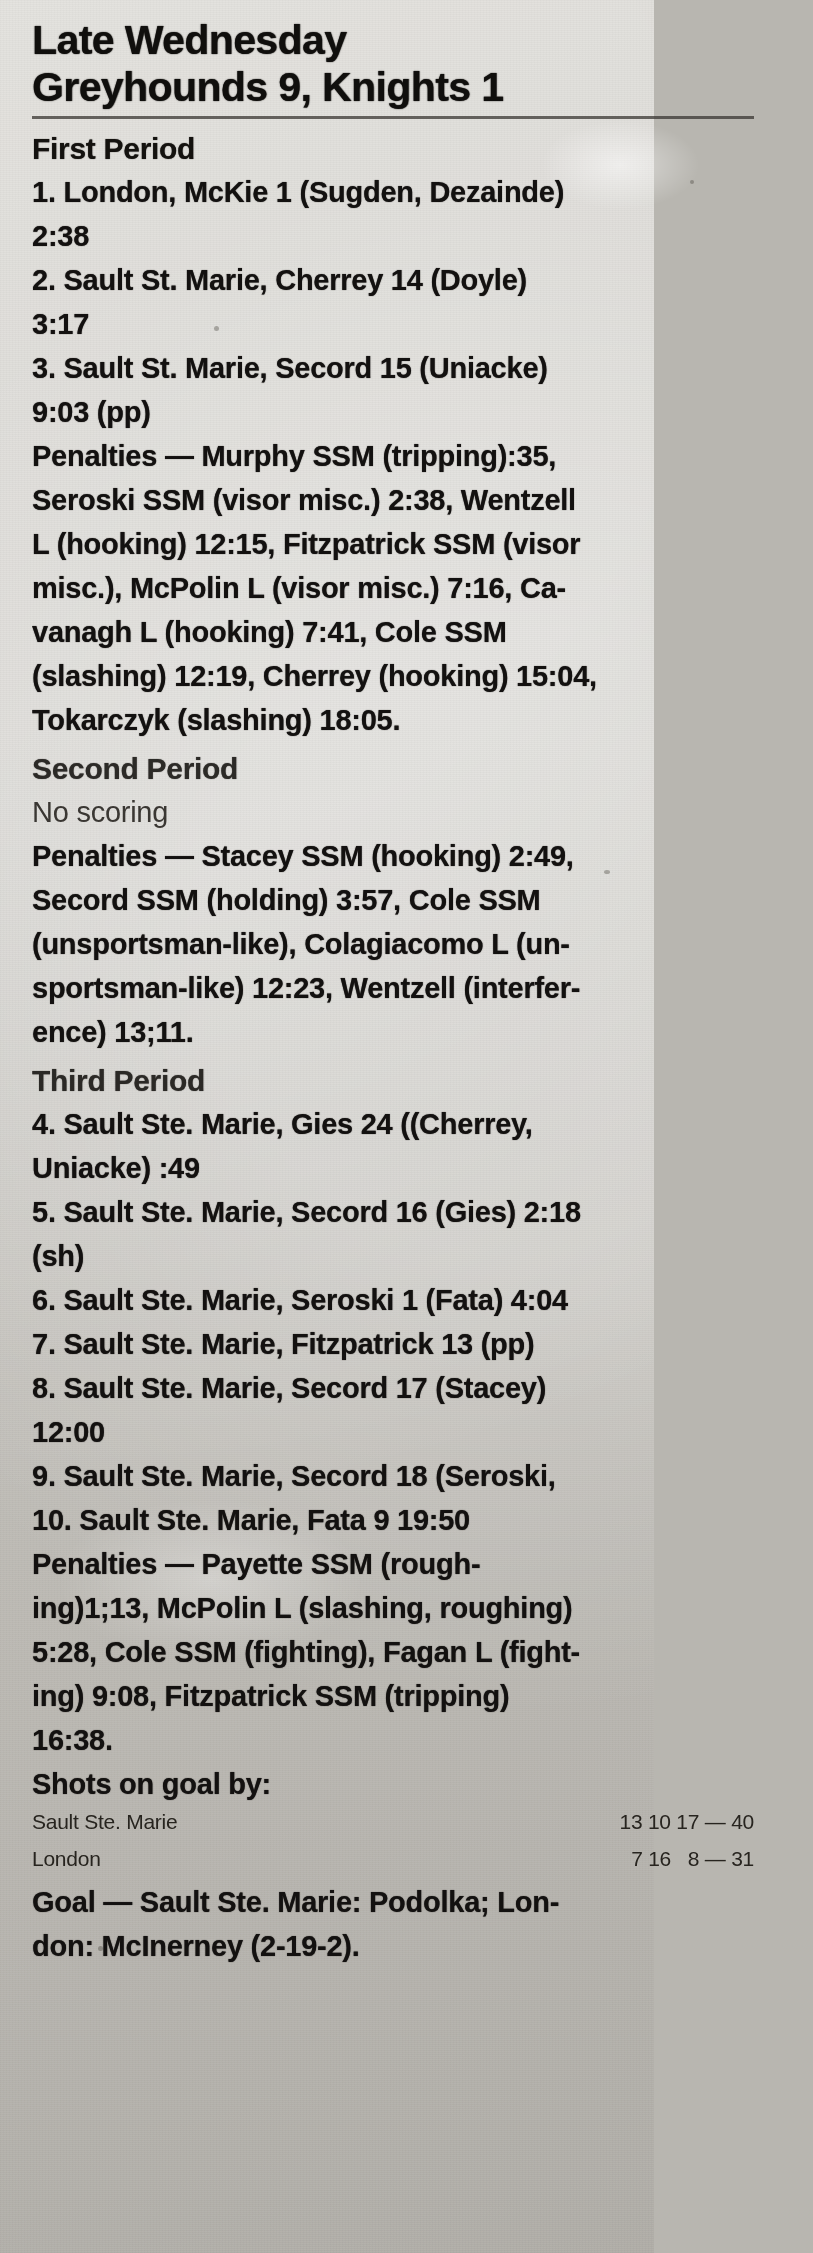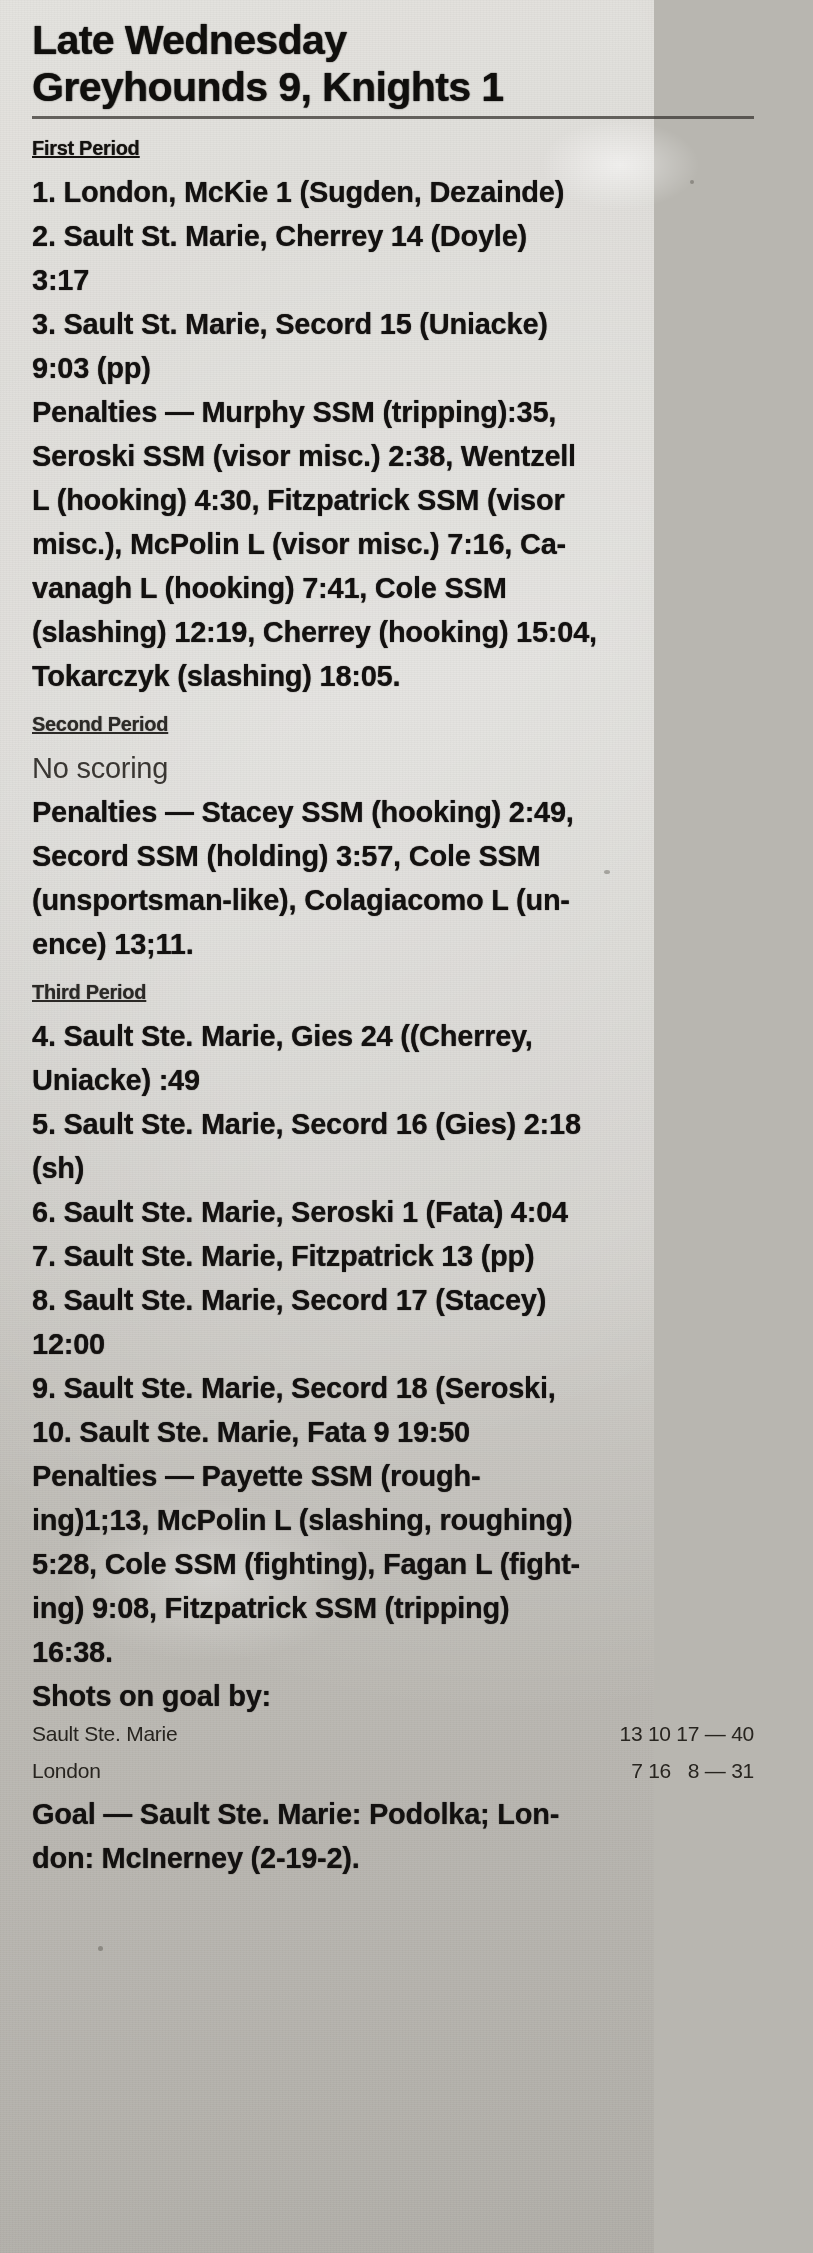--- a/index.html
+++ b/index.html
@@ -58,28 +58,27 @@
   .rule {
     height: 3px;
     background: #3a3733;
     opacity: .75;
     margin: 6px 0 5px 0;
     width: 100%;
     filter: blur(0.3px);
   }
   .sec {
     font-weight: bold;
-    font-size: 20px;
+    font-size: 30px;
     line-height: 37px;
     letter-spacing: -0.3px;
     color: #14120f;
     text-shadow: 0 0 1.1px rgba(25,22,20,0.8);
     filter: blur(0.25px);
     margin-top: 11px;
-    text-decoration: underline;
   }
   .body {
     font-size: 29px;
     line-height: 37px;
     letter-spacing: -0.25px;
     color: #1e1b18;
     text-shadow: 0 0 0.9px rgba(35,32,28,0.6);
     filter: blur(0.22px);
     margin-top: 7px;
   }
@@ -142,37 +141,39 @@
   <div class="speck" style="left:98px; top:1946px; width:5px; height:5px;"></div>
 
   <div class="clip col">
 
     <div class="hl">Late Wednesday</div>
     <div class="hl">Greyhounds 9, Knights 1</div>
     <div class="rule"></div>
 
     <div class="sec">First Period</div>
     <div class="body bold">1. London, McKie 1 (Sugden, Dezainde)</div>
+    <div class="body bold">2:38</div>
     <div class="body bold">2. Sault St. Marie, Cherrey 14 (Doyle)</div>
     <div class="body bold">3:17</div>
     <div class="body bold">3. Sault St. Marie, Secord 15 (Uniacke)</div>
     <div class="body bold">9:03 (pp)</div>
     <div class="body bold">Penalties — Murphy SSM (tripping):35,</div>
     <div class="body bold">Seroski SSM (visor misc.) 2:38, Wentzell</div>
-    <div class="body bold">L (hooking) 4:30, Fitzpatrick SSM (visor</div>
+    <div class="body bold">L (hooking) 12:15, Fitzpatrick SSM (visor</div>
     <div class="body bold">misc.), McPolin L (visor misc.) 7:16, Ca-</div>
     <div class="body bold">vanagh L (hooking) 7:41, Cole SSM</div>
     <div class="body bold">(slashing) 12:19, Cherrey (hooking) 15:04,</div>
     <div class="body bold">Tokarczyk (slashing) 18:05.</div>
 
     <div class="sec faded">Second Period</div>
     <div class="body light">No scoring</div>
     <div class="body bold">Penalties — Stacey SSM (hooking) 2:49,</div>
     <div class="body bold">Secord SSM (holding) 3:57, Cole SSM</div>
     <div class="body bold">(unsportsman-like), Colagiacomo L (un-</div>
+    <div class="body bold">sportsman-like) 12:23, Wentzell (interfer-</div>
     <div class="body bold">ence) 13;11.</div>
 
     <div class="sec faded">Third Period</div>
     <div class="body bold">4. Sault Ste. Marie, Gies 24 ((Cherrey,</div>
     <div class="body bold">Uniacke) :49</div>
     <div class="body bold">5. Sault Ste. Marie, Secord 16 (Gies) 2:18</div>
     <div class="body bold">(sh)</div>
     <div class="body bold">6. Sault Ste. Marie, Seroski 1 (Fata) 4:04</div>
     <div class="body bold">7. Sault Ste. Marie, Fitzpatrick 13 (pp)</div>
     <div class="body bold">8. Sault Ste. Marie, Secord 17 (Stacey)</div>

